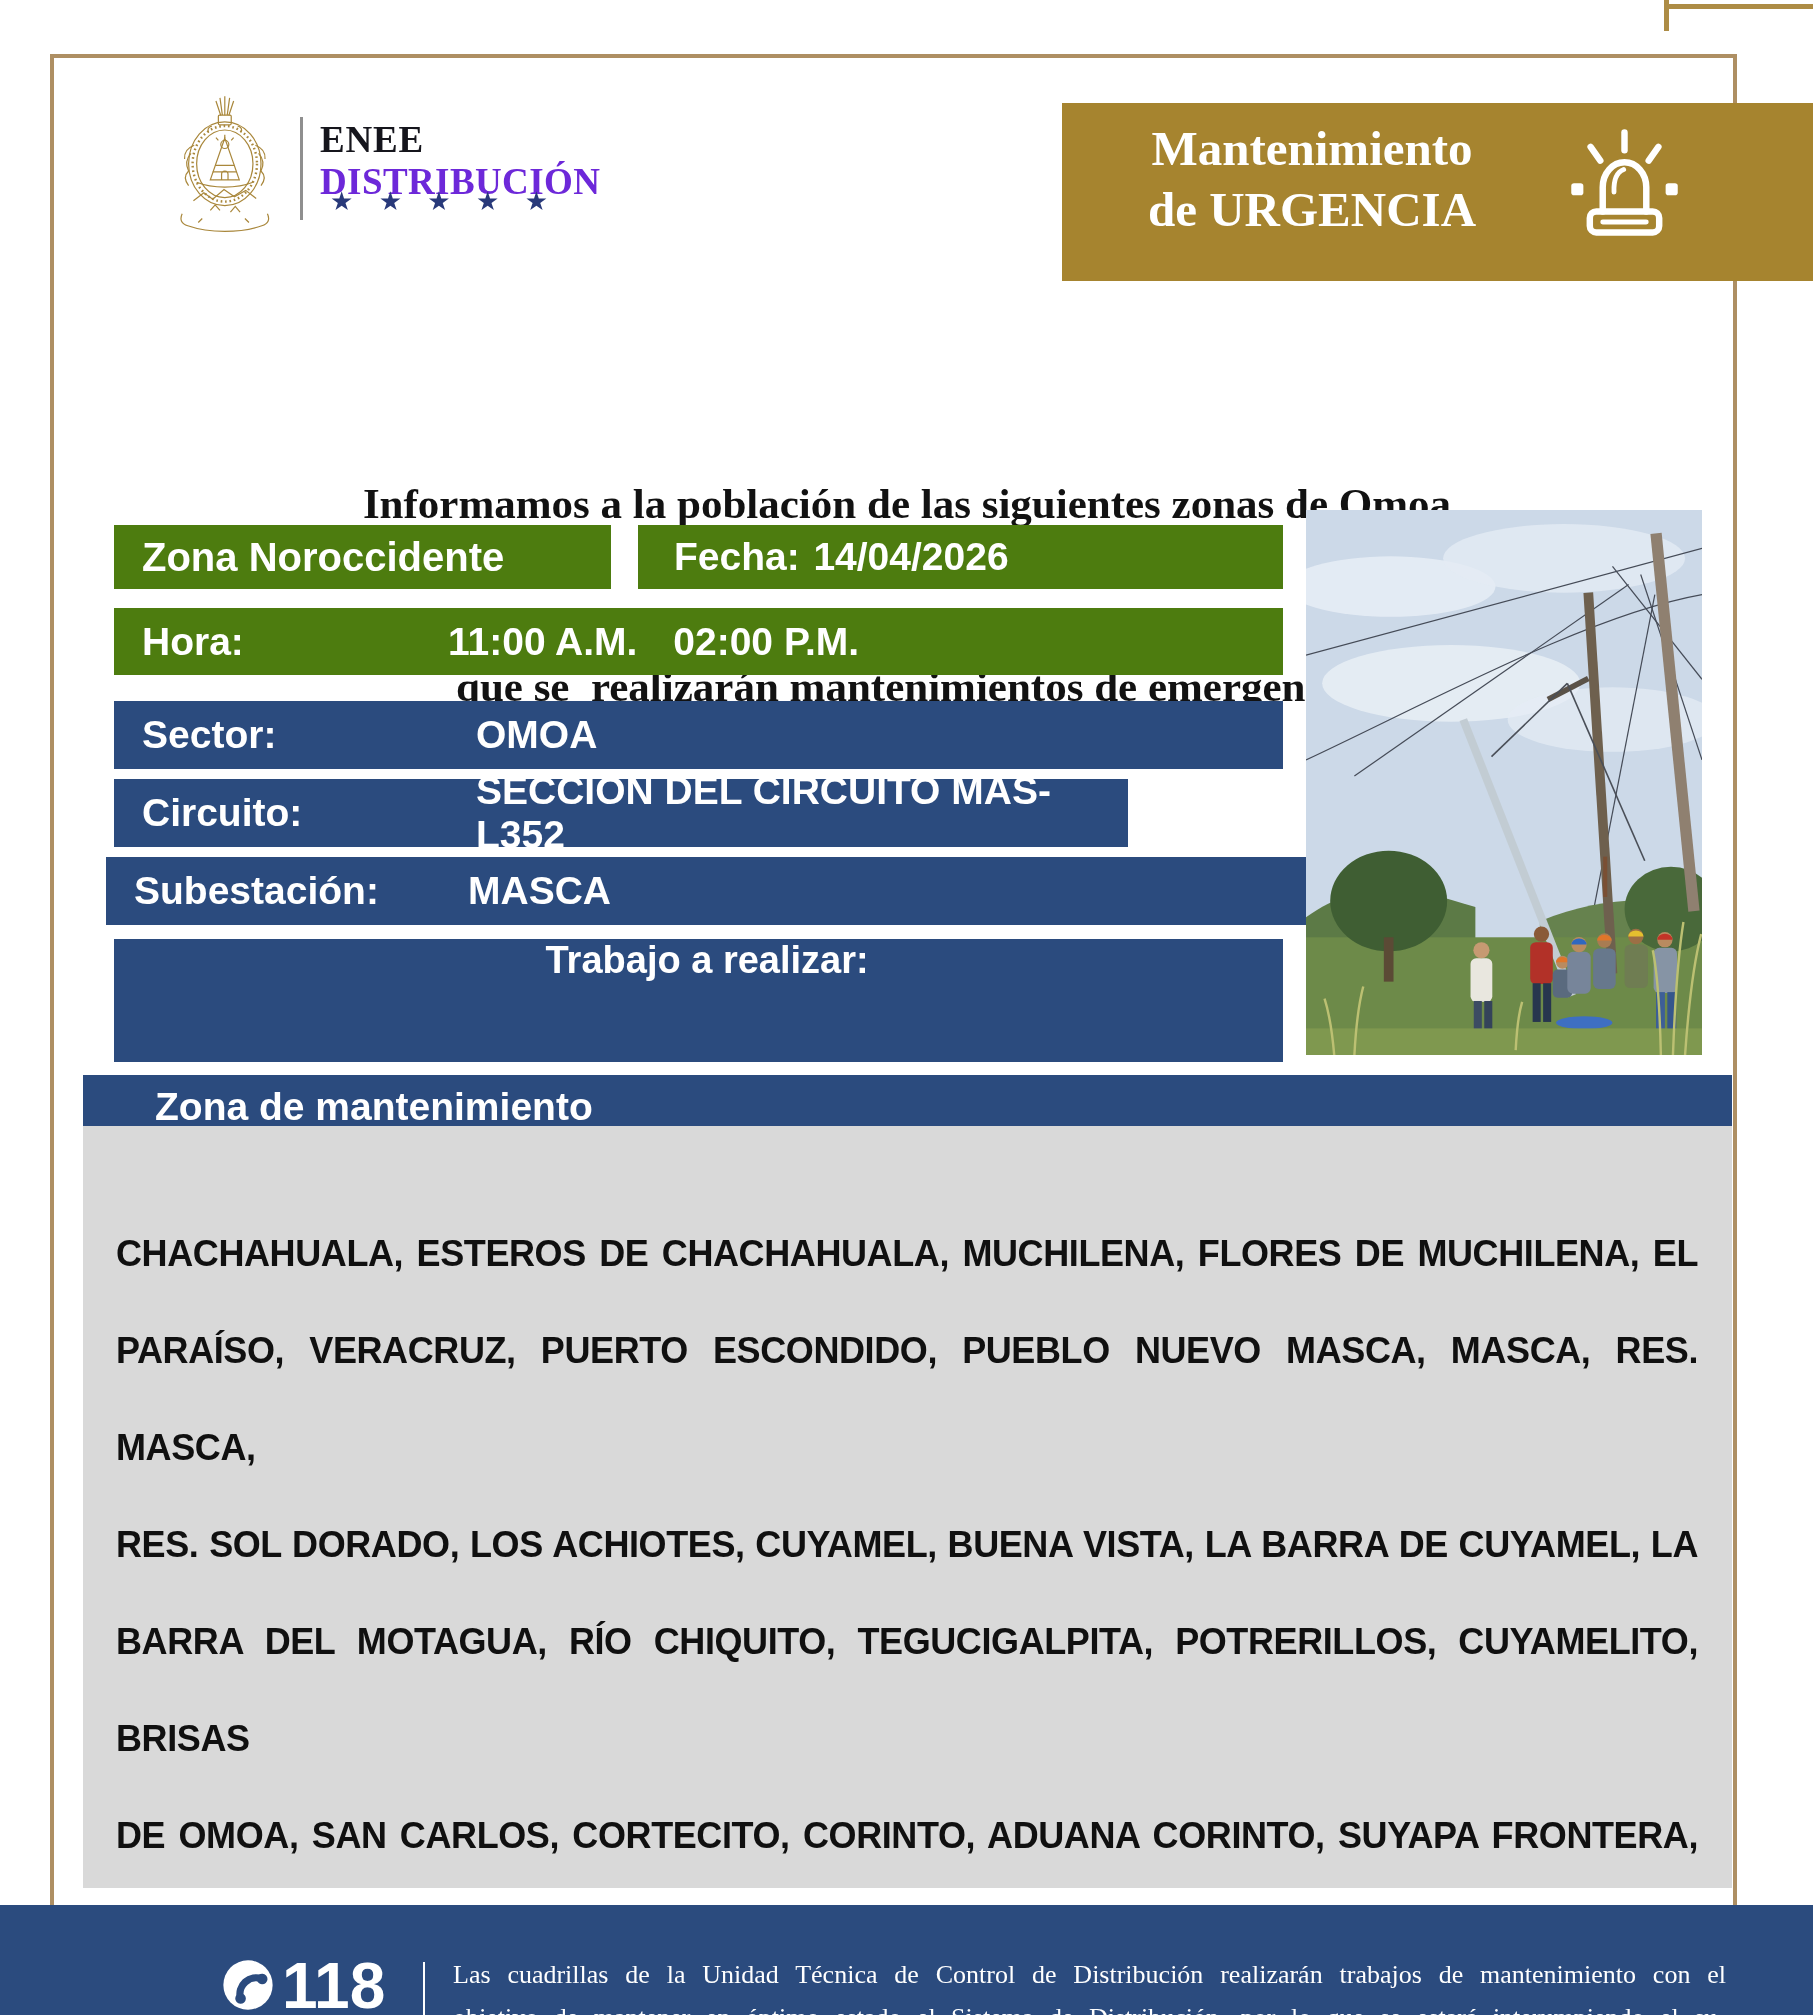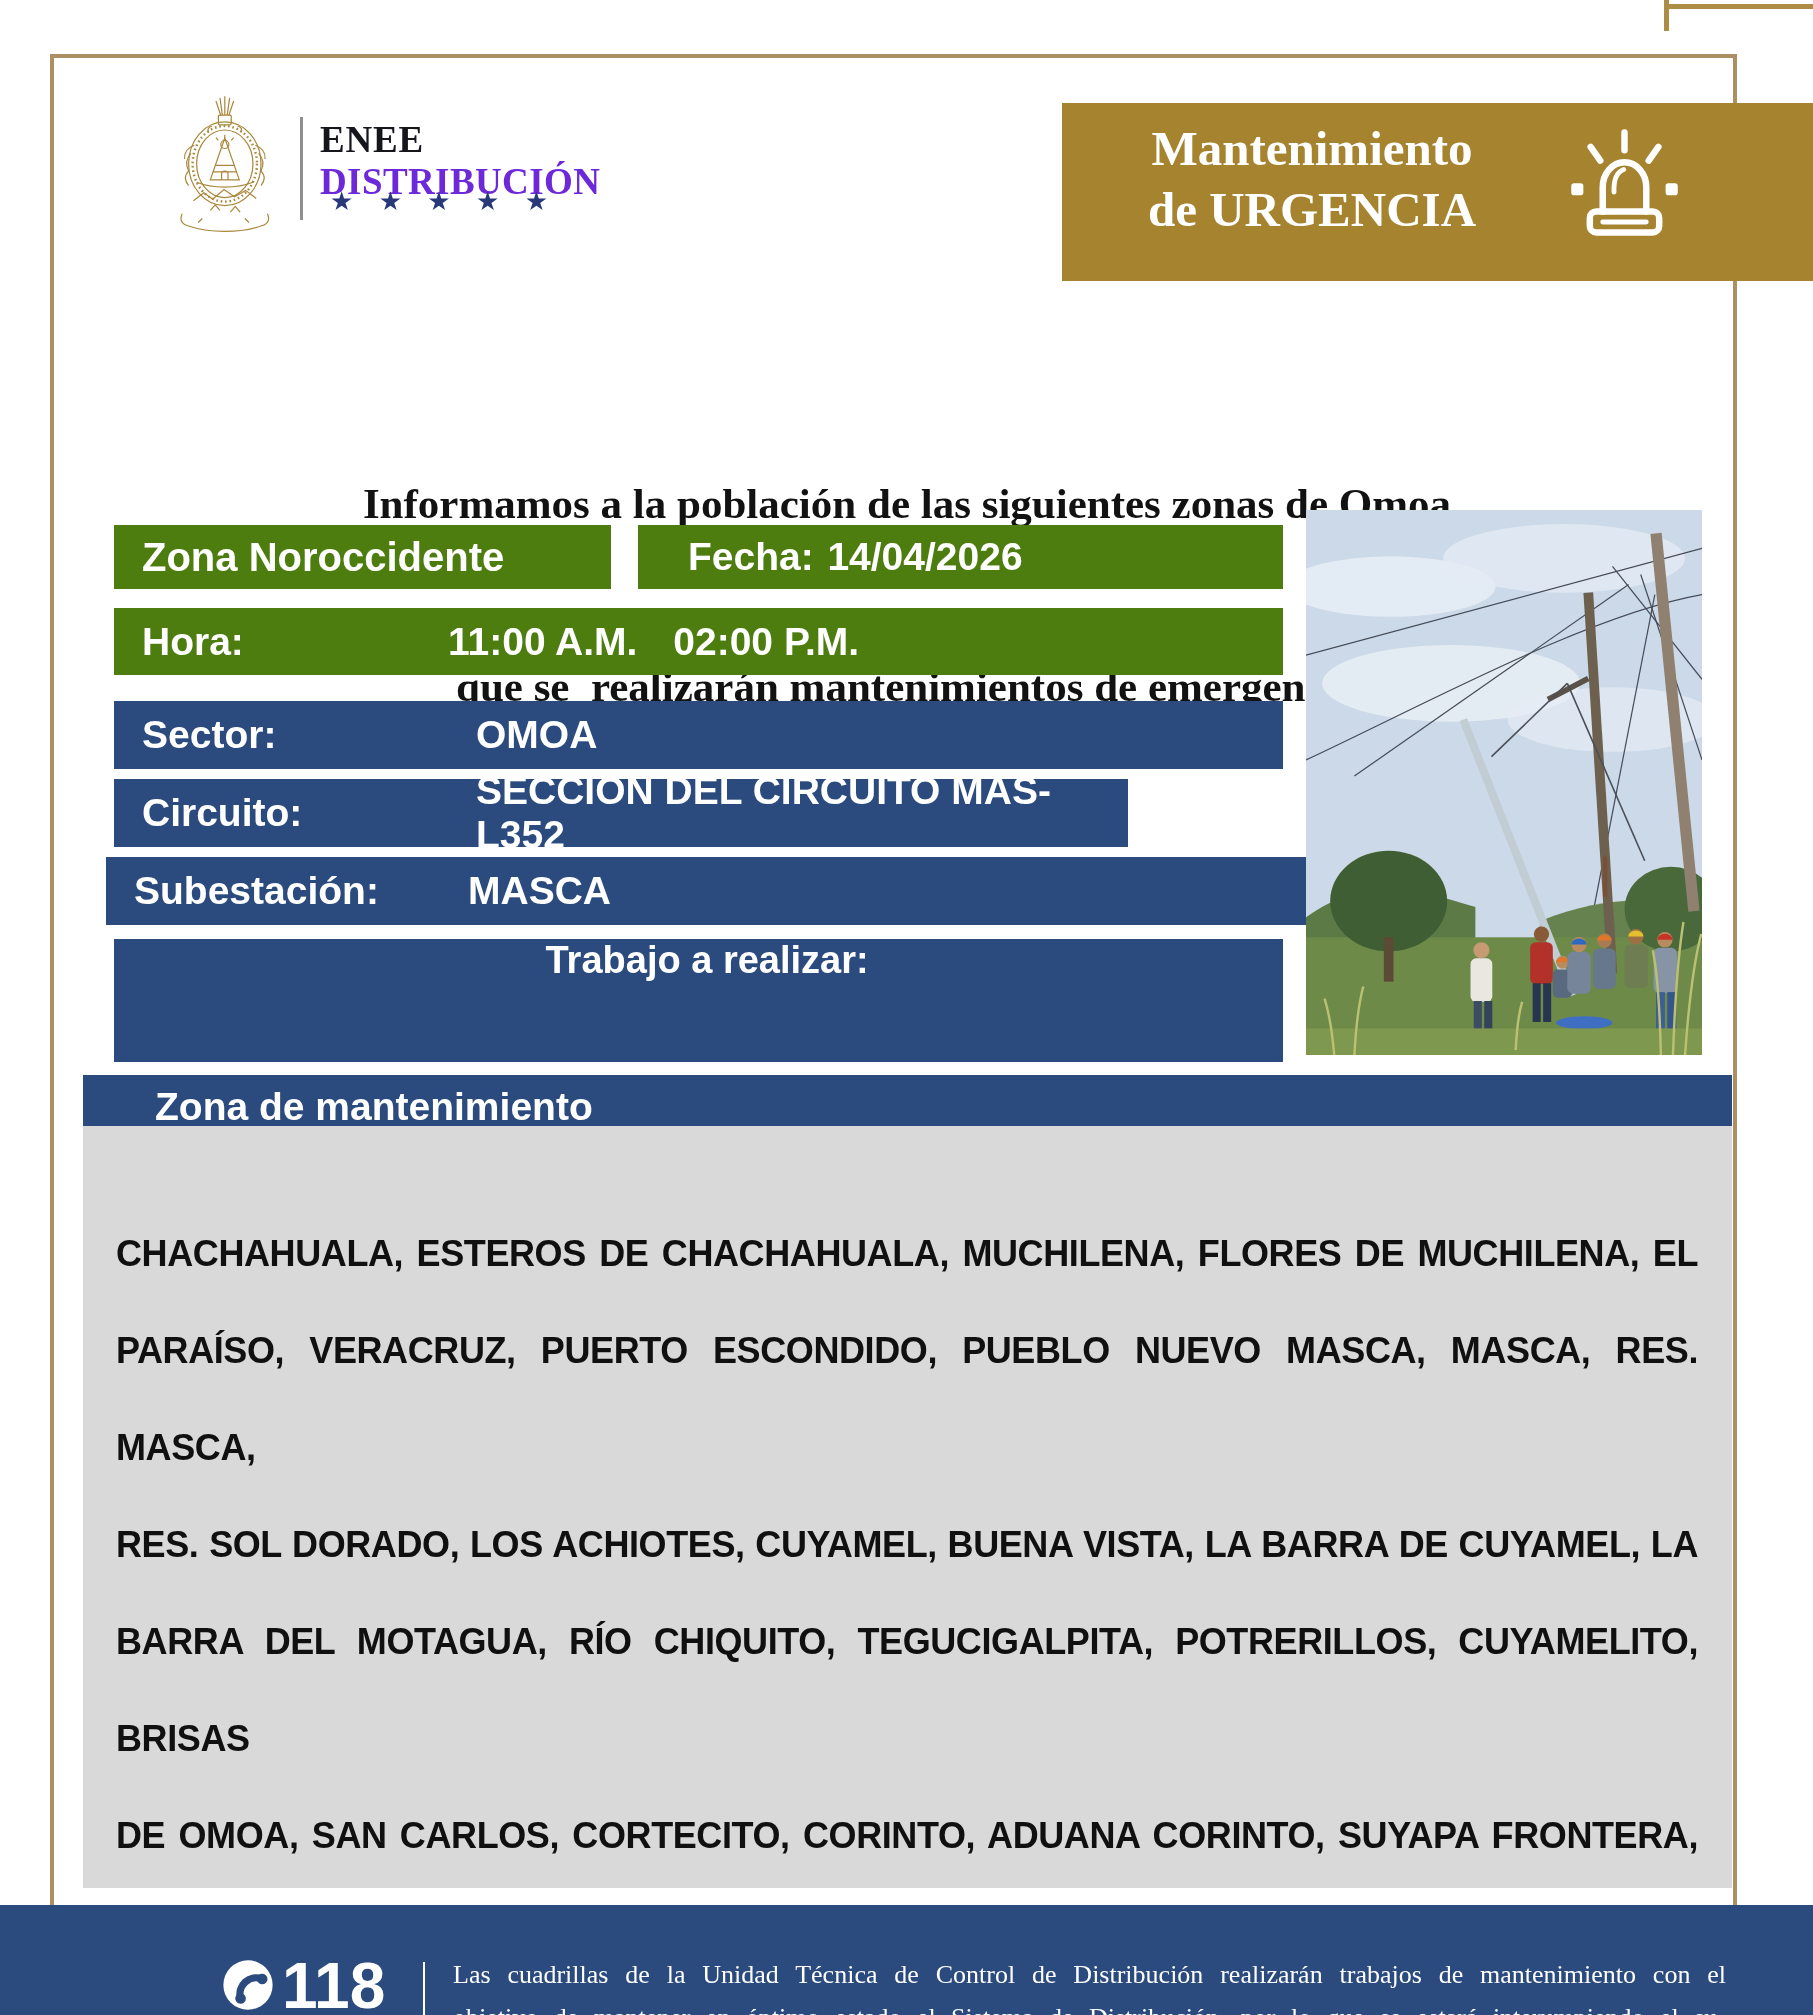--- a/index.html
+++ b/index.html
@@ -38,21 +38,21 @@
 
   
   .bar{display:flex;align-items:center;color:#ffffff;font-weight:bold;}
   .gold{background:#4d7c0f;margin-top:8px;}
   .navy{background:#2B4B7E;margin-top:14px;}
   .bar .label{padding-left:28px;font-size:39px;flex:none;}
   .bar .value{font-size:39px;}
   .b-zona{left:114px;top:517px;width:497px;height:64px;font-size:40px;}
   .b-zona .label{font-size:40px;}
   .b-fecha{left:638px;top:517px;width:645px;height:64px;}
-  .b-fecha .label{padding-left:50px;}
+  .b-fecha .label{padding-left:36px;}
   .b-fecha .value{margin-left:13.7px;font-weight:bold;}
   .b-hora{left:114px;top:600px;width:1169px;height:67px;}
   .b-hora .label{width:306px;}
   .b-hora .v2{margin-left:36px;}
   .b-sector{left:114px;top:687px;width:1169px;height:68px;}
   .b-circuito{left:114px;top:765px;width:1014px;height:68px;}
   .b-sub{left:106px;top:843px;width:1252px;height:68px;}
   .row .label{width:334px;}
   .b-trabajo{left:114px;top:925px;width:1169px;height:123px;flex-direction:column;}
   .b-trabajo .label{width:334px;font-size:38px;}

